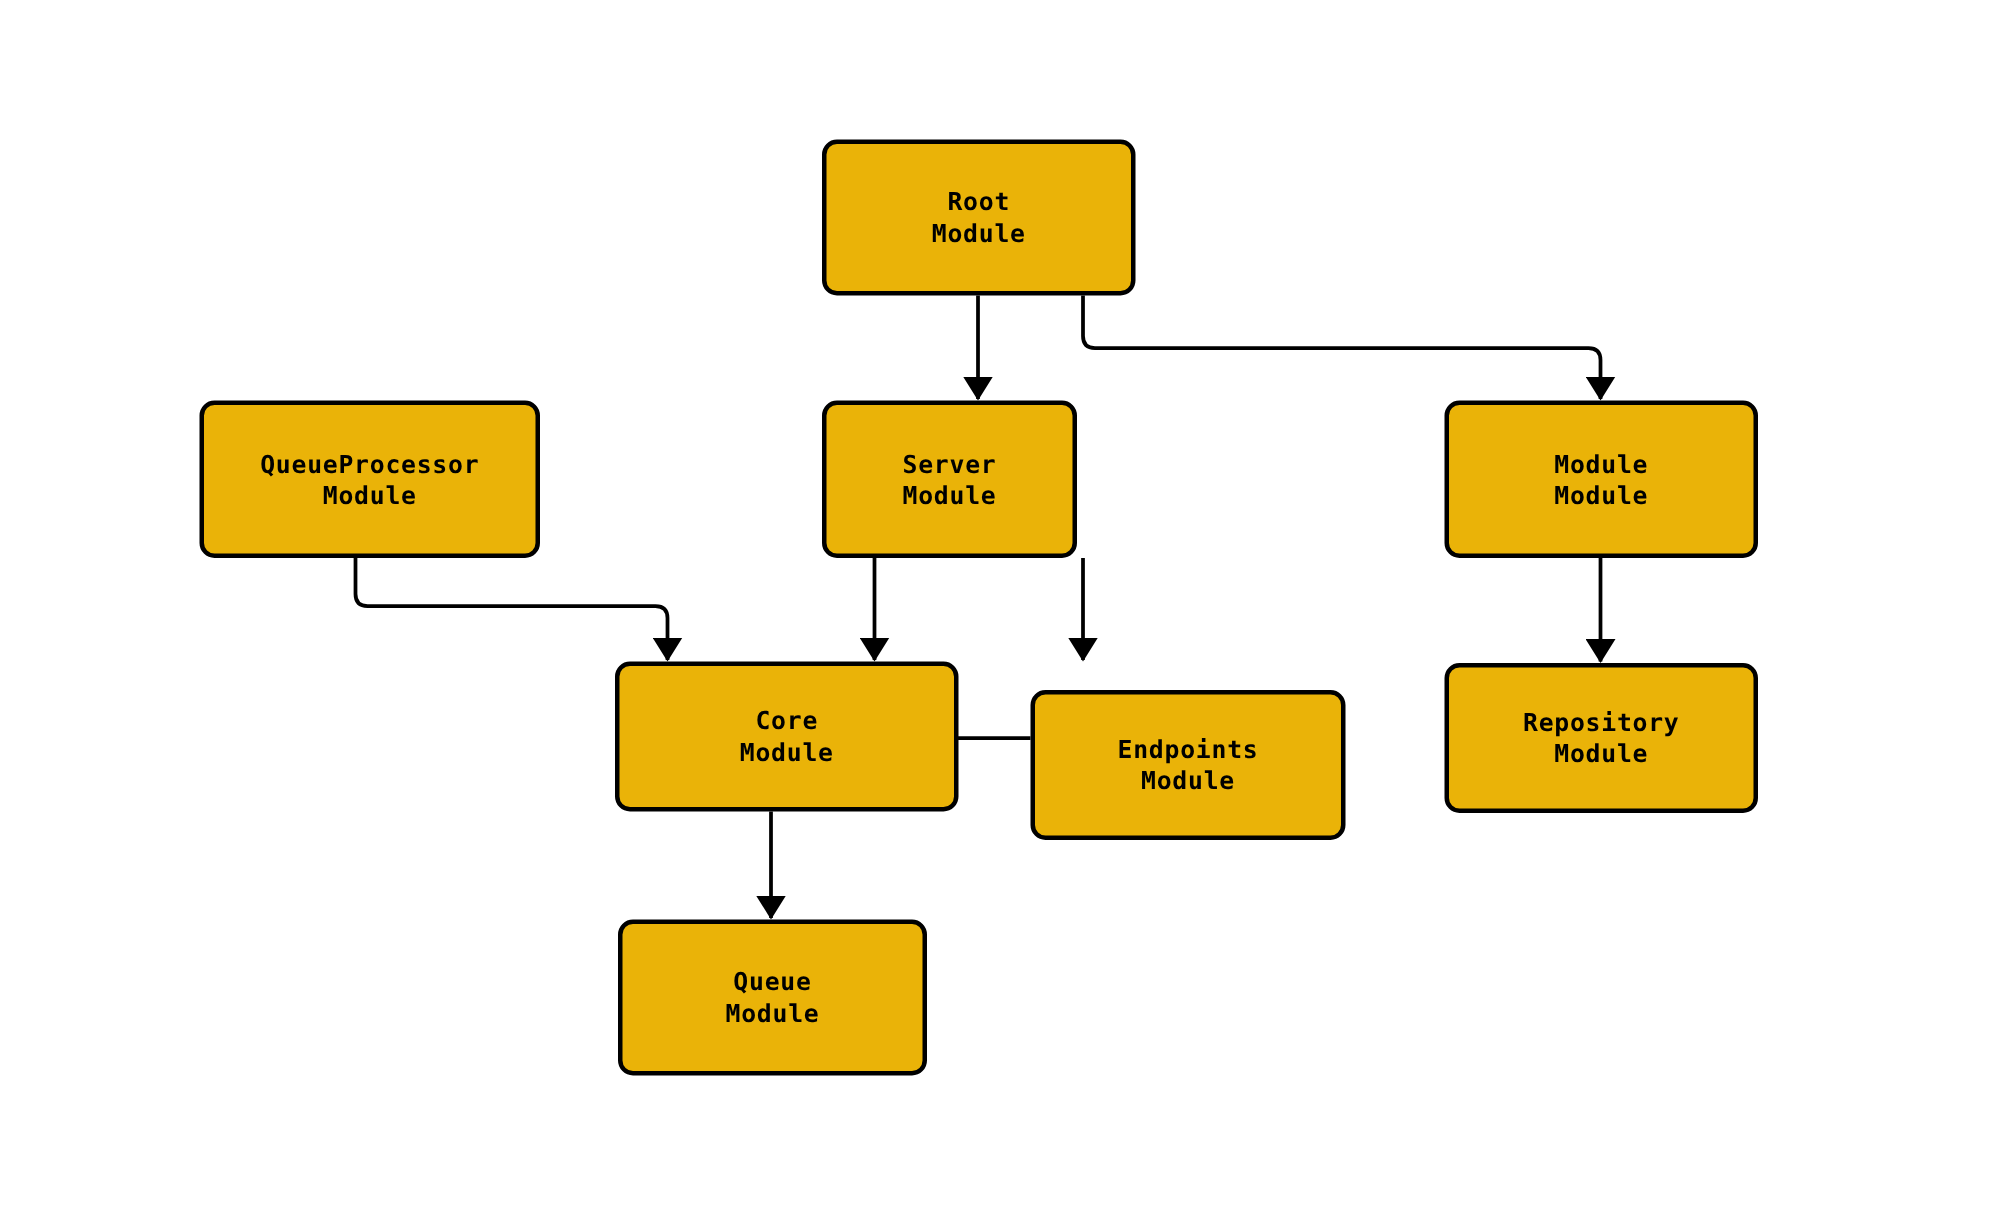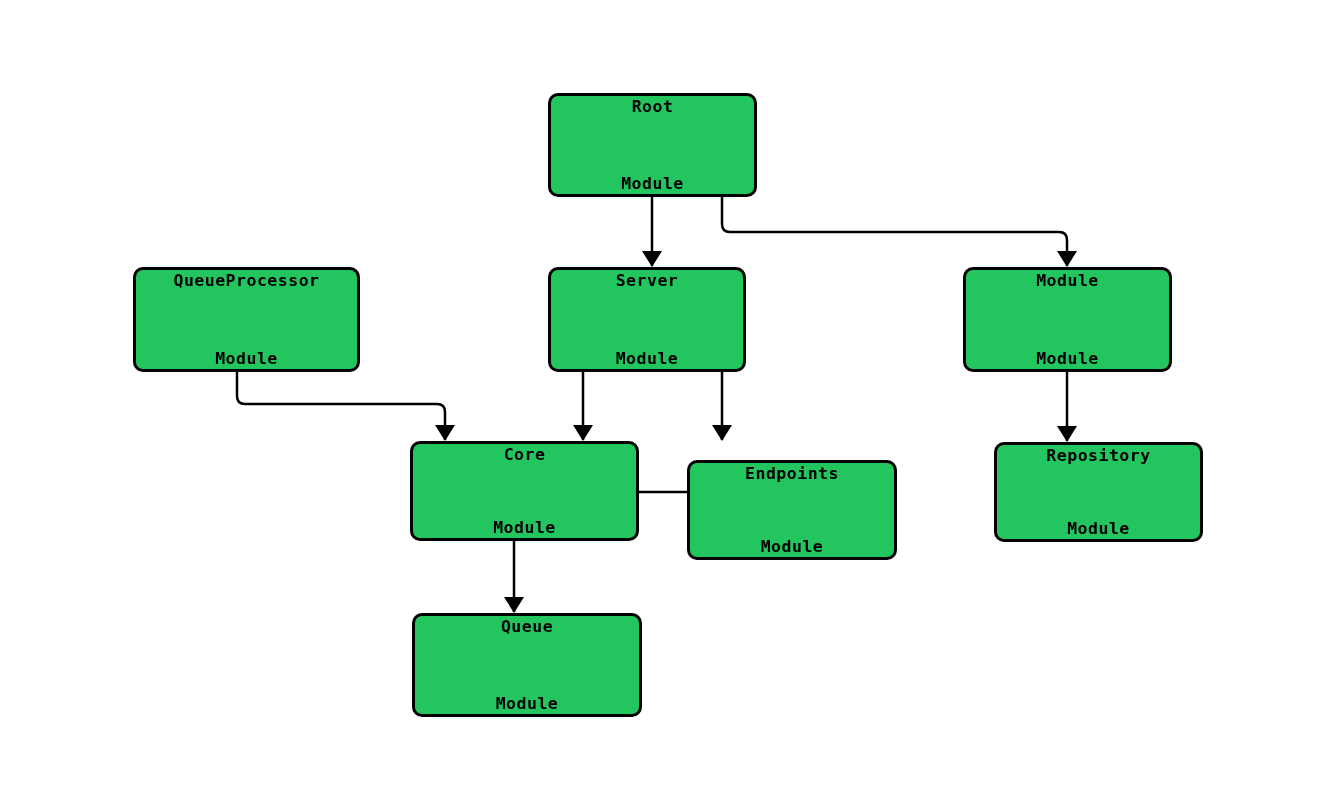--- a/index.html
+++ b/index.html
@@ -24,27 +24,27 @@
     pointer-events: none;
   }
   .edge {
     fill: none;
     stroke: #000000;
     stroke-width: 2.5px;
   }
   .node {
     position: absolute;
     box-sizing: border-box;
-    background: #22c55e;
+    background: #eab308;
     border: 3px solid #000000;
     border-radius: 10px;
     display: flex;
     flex-direction: column;
     align-items: center;
-    justify-content: space-between;
+    justify-content: center;
     text-align: center;
     font-weight: bold;
     font-size: 16.5px;
     line-height: 21px;
     color: #000000;
     letter-spacing: 0.5px;
   }
   .node span {
     display: block;
     white-space: nowrap;
@@ -73,38 +73,38 @@
   </svg>
   <div id="node-group">
       <div class="node" style="left: 548px; top: 93px; width: 209px; height: 104px;">
         <span>Root</span>
         <span>Module</span>
       </div>
       <div class="node" style="left: 133px; top: 267px; width: 227px; height: 105px;">
         <span>QueueProcessor</span>
         <span>Module</span>
       </div>
-      <div class="node" style="left: 548px; top: 267px; width: 198px; height: 105px;">
+      <div class="node" style="left: 548px; top: 267px; width: 170px; height: 105px;">
         <span>Server</span>
         <span>Module</span>
       </div>
       <div class="node" style="left: 963px; top: 267px; width: 209px; height: 105px;">
         <span>Module</span>
         <span>Module</span>
       </div>
       <div class="node" style="left: 410px; top: 441px; width: 229px; height: 100px;">
         <span>Core</span>
         <span>Module</span>
       </div>
       <div class="node" style="left: 687px; top: 460px; width: 210px; height: 100px;">
         <span>Endpoints</span>
         <span>Module</span>
       </div>
-      <div class="node" style="left: 963px; top: 442px; width: 209px; height: 100px; margin-left: 31px;">
+      <div class="node" style="left: 963px; top: 442px; width: 209px; height: 100px;">
         <span>Repository</span>
         <span>Module</span>
       </div>
-      <div class="node" style="left: 412px; top: 613px; width: 230px; height: 104px;">
+      <div class="node" style="left: 412px; top: 613px; width: 206px; height: 104px;">
         <span>Queue</span>
         <span>Module</span>
       </div>
     </div>
 </div>
 
 </body></html>

